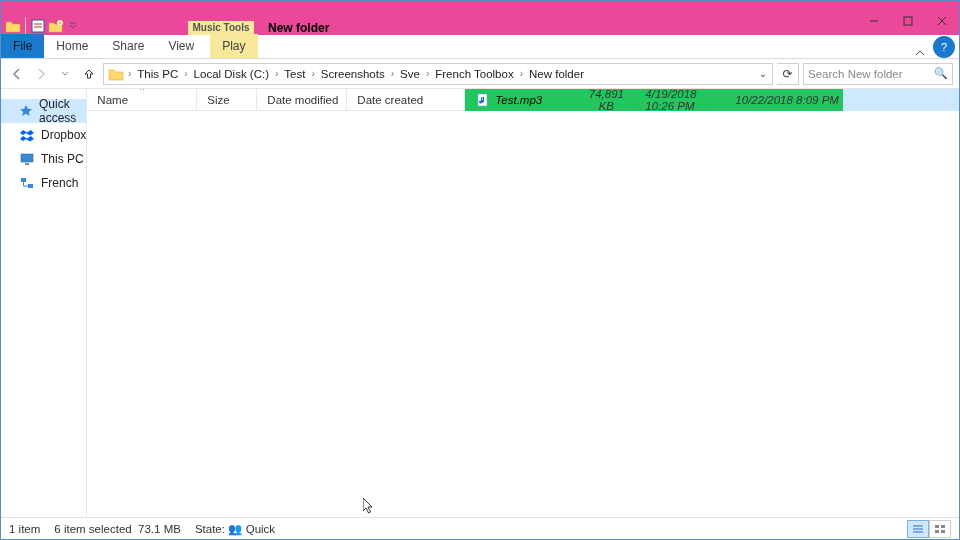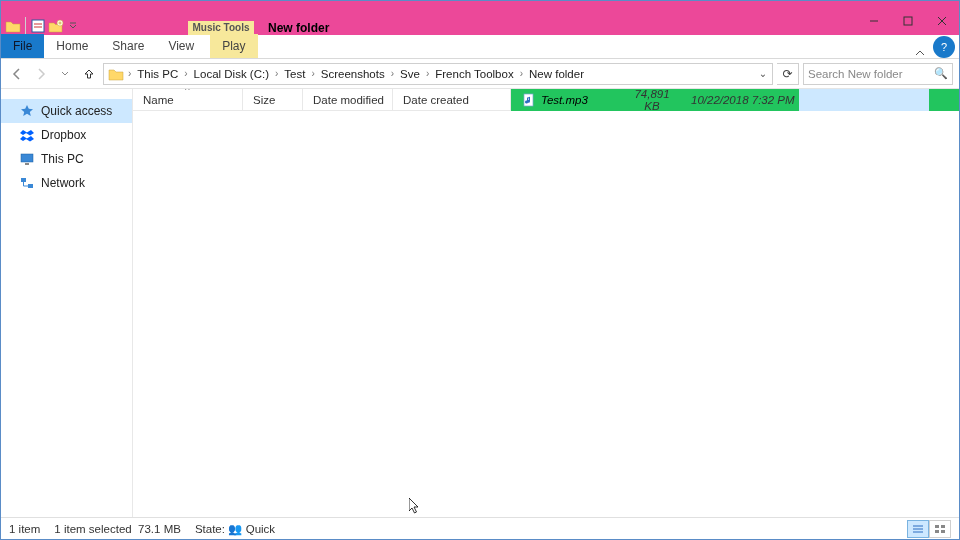--- a/index.html
+++ b/index.html
@@ -222,21 +222,21 @@
         <span>This PC</span>
       </div>
       <div class="np-item">
         <span class="np-icon">
             <svg width="14" height="14">
               <rect x="1" y="2" width="5" height="4" fill="#3a88d6"></rect>
               <rect x="8" y="8" width="5" height="4" fill="#3a88d6"></rect>
               <path d="M3.5 6 v4 h5" stroke="#3a88d6" stroke-width="1" fill="none"></path>
             </svg>
           </span>
-        <span>Network</span>
+        <span>French</span>
       </div>
     </div>
 
     <div class="content">
       <div class="cols">
         <div class="col name">
           <span class="sort-arrow">˄</span>
           <span>Name</span>
         </div>
         <div class="col size">
@@ -254,35 +254,36 @@
           <div class="cell name">
             <span class="file-ico">
                 <svg width="14" height="14">
                   <rect x="2" y="1" width="9" height="12" fill="#fff" stroke="#7aa7d4" stroke-width="0.7"></rect>
                   <path d="M6 4 v5 a1.5 1.5 0 1 1 -1 -1.4 v-3 l3 -0.8 v4.5 a1.5 1.5 0 1 1 -1 -1.4" fill="#2c6cc0"></path>
                 </svg>
               </span>
             <span>Test.mp3</span>
           </div>
           <div class="cell size">74,891 KB</div>
-          <div class="cell created">10/22/2018 7:32 PM</div>
+          <div class="cell mod">4/19/2018 10:26 PM</div>
+          <div class="cell created">10/22/2018 8:09 PM</div>
           <div class="sel-ext"></div>
         </div>
       </div>
       <div class="cursor" style="left:276px; top:409px;">
         <svg width="12" height="18">
             <path d="M0 0 l0 13 l3 -3 l2.5 5 l2 -1 l-2.5 -5 l4 0 z" fill="#fff" stroke="#000" stroke-width="0.8"></path>
           </svg>
       </div>
     </div>
   </div>
 
   <div class="status">
     <span>1 item</span>
-    <span><span>1 item selected</span>&nbsp;&nbsp;<span>73.1 MB</span></span>
+    <span><span>6 item selected</span>&nbsp;&nbsp;<span>73.1 MB</span></span>
     <span><span>State:</span> <span>👥</span> <span>Quick</span></span>
     <span class="spacer"></span>
     <div class="view-toggle">
       <div class="vt-btn active">
           <svg width="12" height="10">
             <path d="M1 2 h10 M1 5 h10 M1 8 h10" stroke="#2c6cc0" stroke-width="1"></path>
           </svg>
         </div>
       <div class="vt-btn">
           <svg width="12" height="10">

